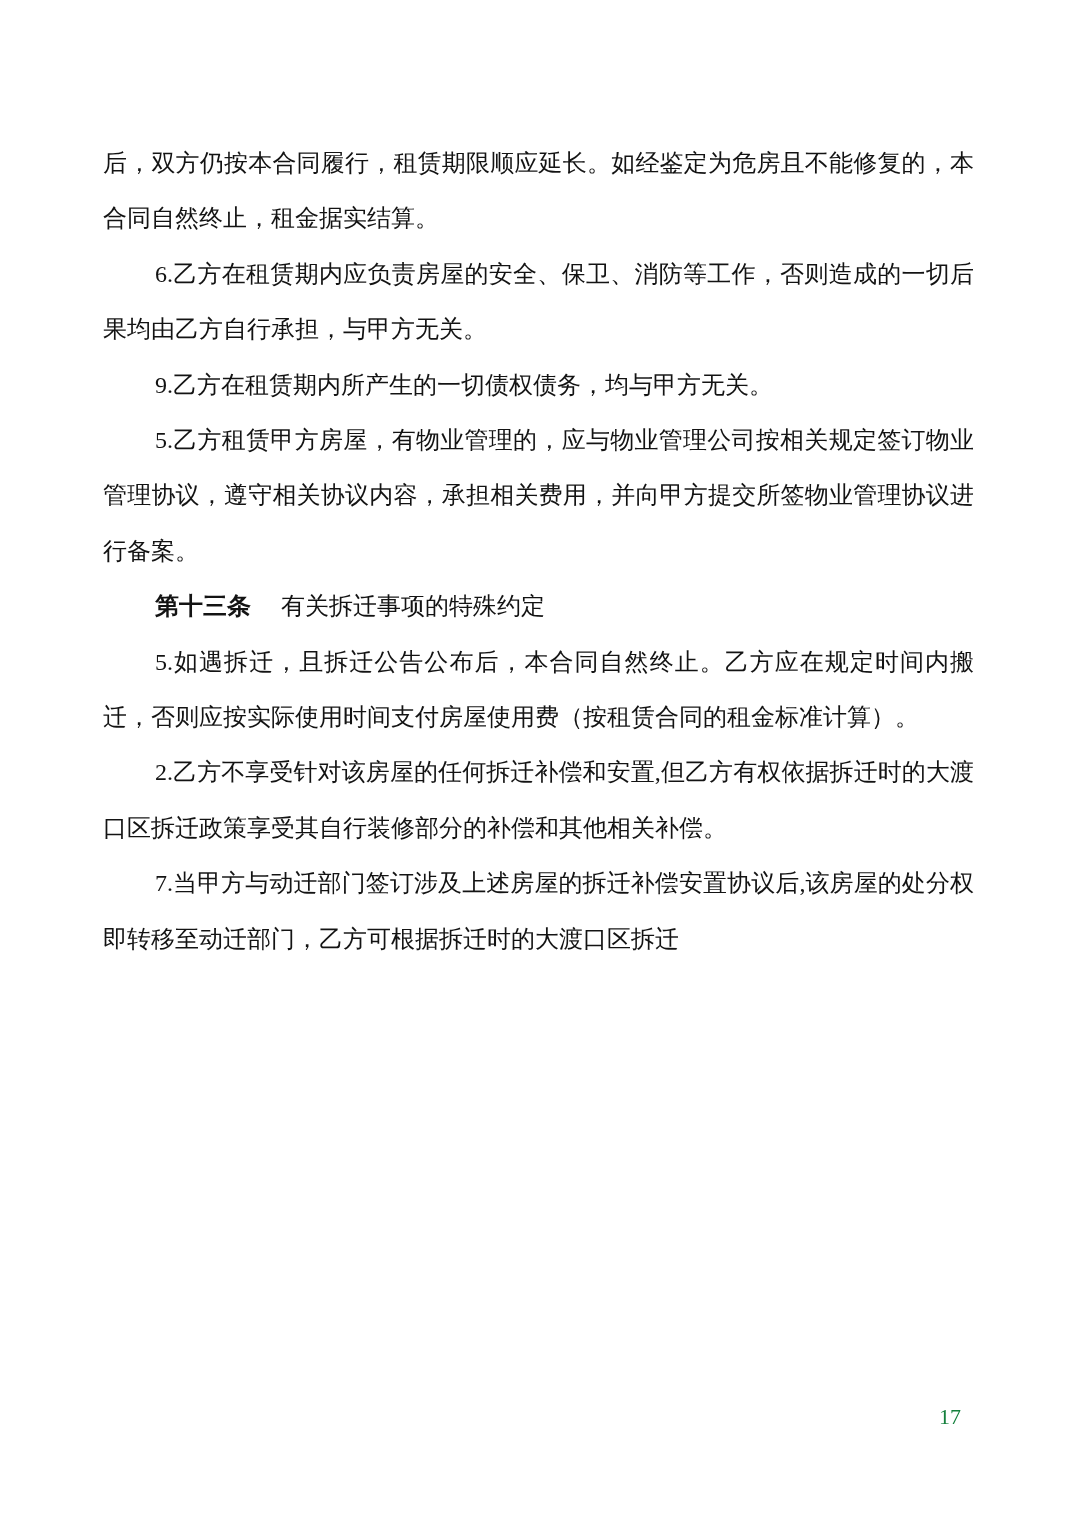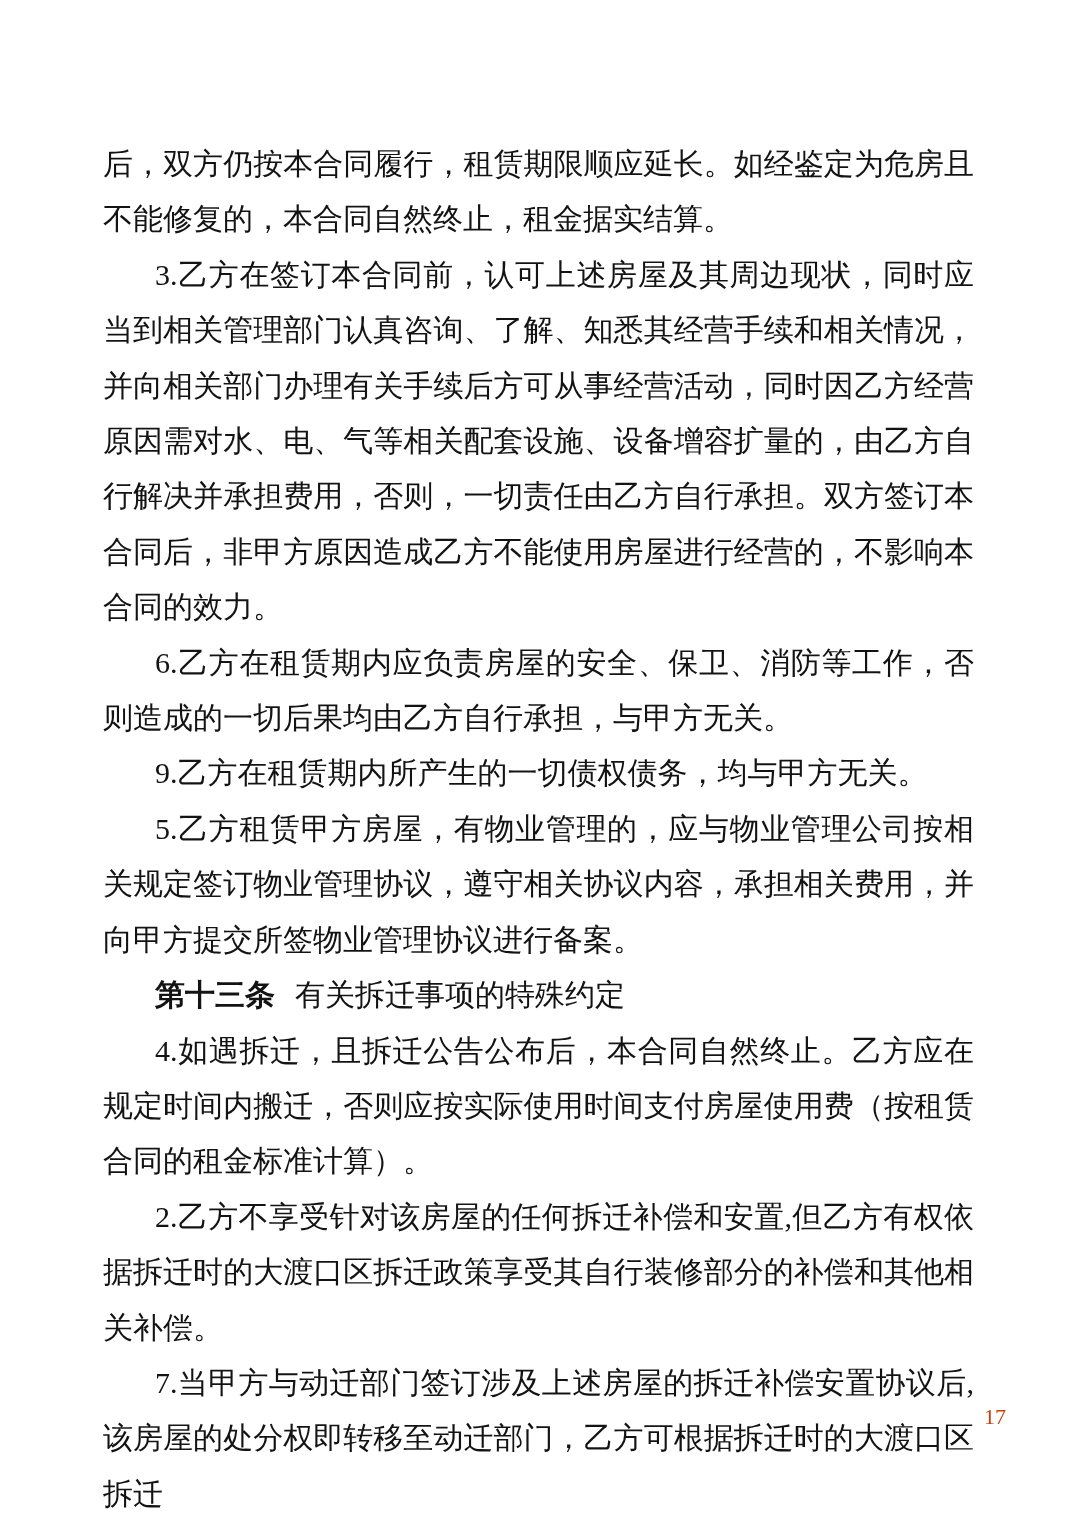--- a/index.html
+++ b/index.html
@@ -18,66 +18,65 @@
   }
   .content {
     position: absolute;
     left: 103px;
     top: 136px;
     width: 871px;
   }
   .content p {
     margin: 0;
     padding: 0;
-    font-size: 30px;
+    font-size: 24px;
     line-height: 55.4px;
     text-align: justify;
     text-justify: inter-ideograph;
     word-break: break-all;
     text-align-last: left;
   }
   .indent {
     text-indent: 52px;
   }
   .heading-num {
     font-weight: bold;
   }
   .heading-title {
-    margin-left: 20px;
+    margin-left: 30px;
   }
   .page-number {
     position: absolute;
-    left: 984px;
+    left: 939px;
     top: 1402px;
     font-size: 22px;
     line-height: 30px;
-    color: #c2410c;
+    color: #15803d;
   }
 </style>
 </head>
 <body>
 
 <div class="page">
   <div class="content">
 
     <p>后，双方仍按本合同履行，租赁期限顺应延长。如经鉴定为危房且不能修复的，本合同自然终止，租金据实结算。</p>
 
-    <p class="indent">3.乙方在签订本合同前，认可上述房屋及其周边现状，同时应当到相关管理部门认真咨询、了解、知悉其经营手续和相关情况，并向相关部门办理有关手续后方可从事经营活动，同时因乙方经营原因需对水、电、气等相关配套设施、设备增容扩量的，由乙方自行解决并承担费用，否则，一切责任由乙方自行承担。双方签订本合同后，非甲方原因造成乙方不能使用房屋进行经营的，不影响本合同的效力。</p>
 
     <p class="indent">6.乙方在租赁期内应负责房屋的安全、保卫、消防等工作，否则造成的一切后果均由乙方自行承担，与甲方无关。</p>
 
     <p class="indent">9.乙方在租赁期内所产生的一切债权债务，均与甲方无关。</p>
 
     <p class="indent">5.乙方租赁甲方房屋，有物业管理的，应与物业管理公司按相关规定签订物业管理协议，遵守相关协议内容，承担相关费用，并向甲方提交所签物业管理协议进行备案。</p>
 
     <p class="indent">
       <span class="heading-num">第十三条</span><span class="heading-title">有关拆迁事项的特殊约定</span>
     </p>
 
-    <p class="indent">4.如遇拆迁，且拆迁公告公布后，本合同自然终止。乙方应在规定时间内搬迁，否则应按实际使用时间支付房屋使用费（按租赁合同的租金标准计算）。</p>
+    <p class="indent">5.如遇拆迁，且拆迁公告公布后，本合同自然终止。乙方应在规定时间内搬迁，否则应按实际使用时间支付房屋使用费（按租赁合同的租金标准计算）。</p>
 
     <p class="indent">2.乙方不享受针对该房屋的任何拆迁补偿和安置,但乙方有权依据拆迁时的大渡口区拆迁政策享受其自行装修部分的补偿和其他相关补偿。</p>
 
     <p class="indent">7.当甲方与动迁部门签订涉及上述房屋的拆迁补偿安置协议后,该房屋的处分权即转移至动迁部门，乙方可根据拆迁时的大渡口区拆迁</p>
 
   </div>
 
   <div class="page-number">17</div>
 </div>
 

